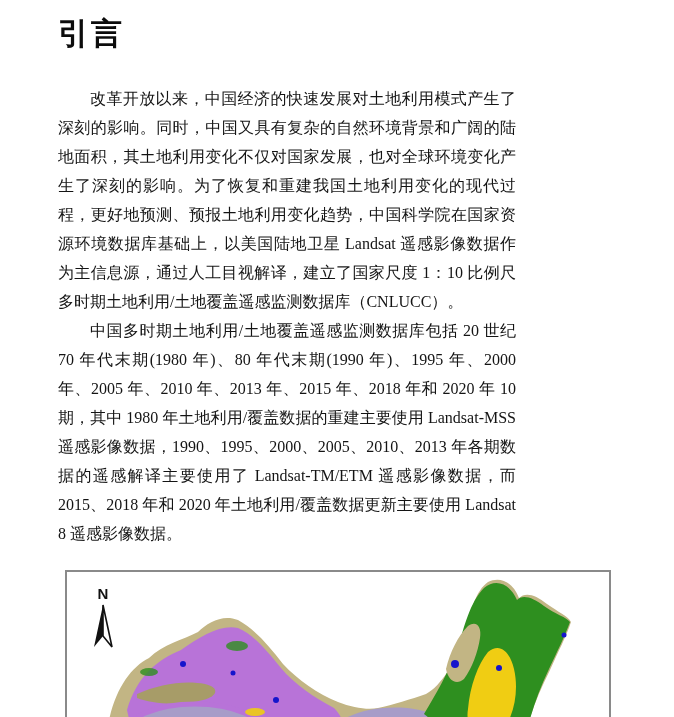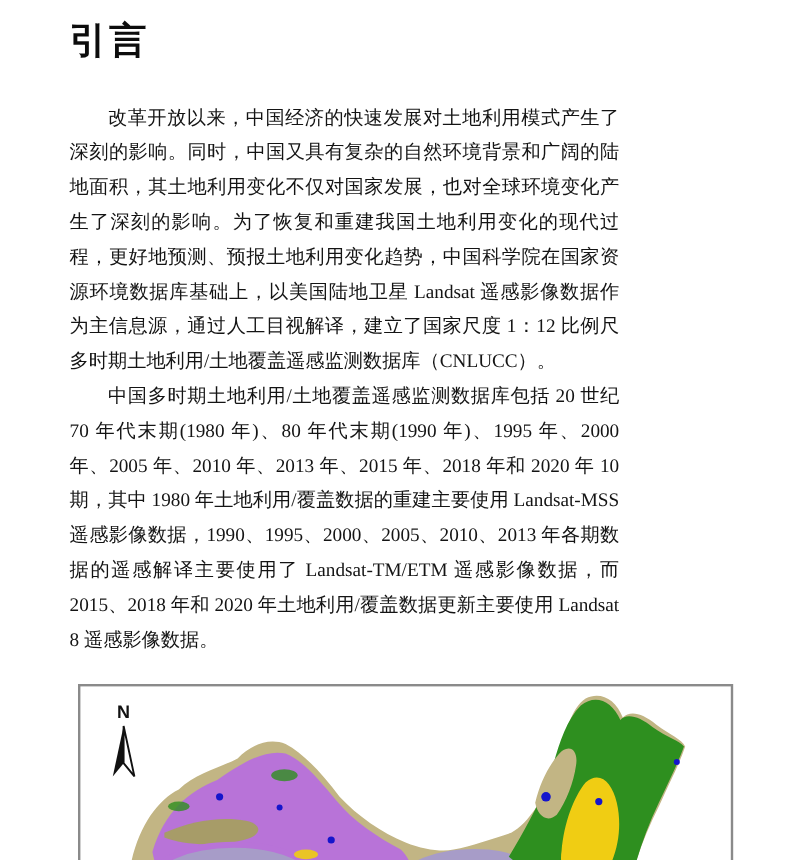--- a/index.html
+++ b/index.html
@@ -77,21 +77,21 @@
   }
 </style>
 </head>
 <body>
 
 <div class="page">
 
   <h1 class="doc-title">引言</h1>
 
   <div class="body-text">
-    <p>改革开放以来，中国经济的快速发展对土地利用模式产生了深刻的影响。同时，中国又具有复杂的自然环境背景和广阔的陆地面积，其土地利用变化不仅对国家发展，也对全球环境变化产生了深刻的影响。为了恢复和重建我国土地利用变化的现代过程，更好地预测、预报土地利用变化趋势，中国科学院在国家资源环境数据库基础上，以美国陆地卫星 Landsat 遥感影像数据作为主信息源，通过人工目视解译，建立了国家尺度 1：12 比例尺多时期土地利用/土地覆盖遥感监测数据库（CNLUCC）。</p>
+    <p>改革开放以来，中国经济的快速发展对土地利用模式产生了深刻的影响。同时，中国又具有复杂的自然环境背景和广阔的陆地面积，其土地利用变化不仅对国家发展，也对全球环境变化产生了深刻的影响。为了恢复和重建我国土地利用变化的现代过程，更好地预测、预报土地利用变化趋势，中国科学院在国家资源环境数据库基础上，以美国陆地卫星 Landsat 遥感影像数据作为主信息源，通过人工目视解译，建立了国家尺度 1：10 比例尺多时期土地利用/土地覆盖遥感监测数据库（CNLUCC）。</p>
     <p>中国多时期土地利用/土地覆盖遥感监测数据库包括 20 世纪 70 年代末期(1980 年)、80 年代末期(1990 年)、1995 年、2000 年、2005 年、2010 年、2013 年、2015 年、2018 年和 2020 年 10 期，其中 1980 年土地利用/覆盖数据的重建主要使用 Landsat-MSS 遥感影像数据，1990、1995、2000、2005、2010、2013 年各期数据的遥感解译主要使用了 Landsat-TM/ETM 遥感影像数据，而 2015、2018 年和 2020 年土地利用/覆盖数据更新主要使用 Landsat 8 遥感影像数据。</p>
   </div>
 
   <div class="figure-frame">
 
     <div class="north-arrow">
       <span class="n-label">N</span>
       <svg width="22" height="46" viewBox="0 0 22 46">
         <path d="M11,1 L2,43 L11,32 Z" fill="#111111"></path>
         <path d="M11,1 L20,43 L11,32 Z" fill="#ffffff" stroke="#111111" stroke-width="1.6"></path>

